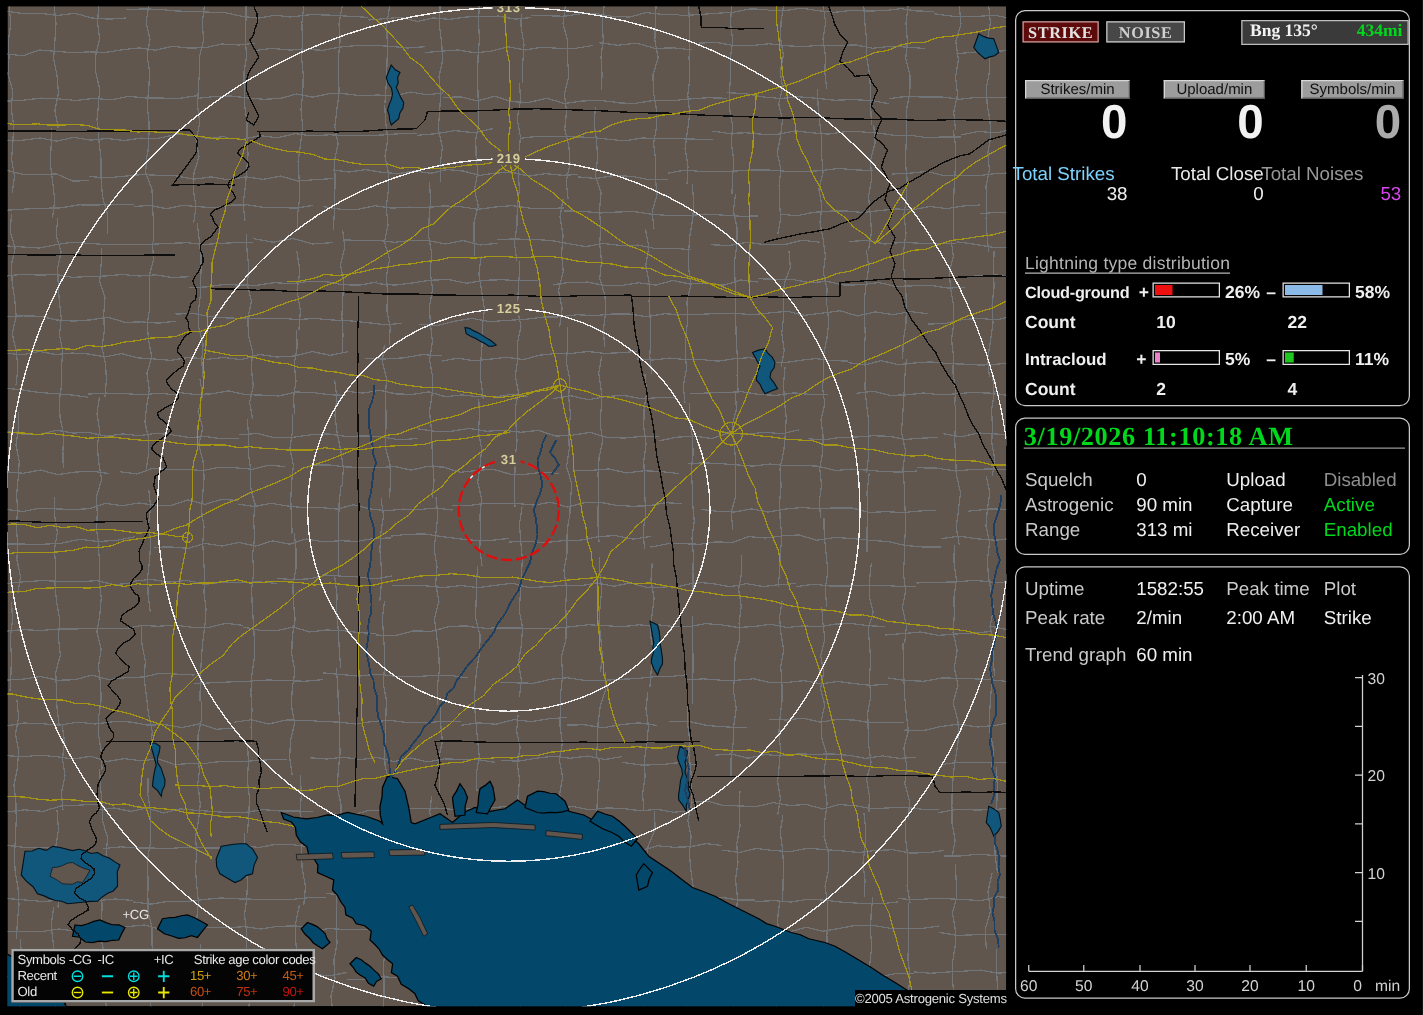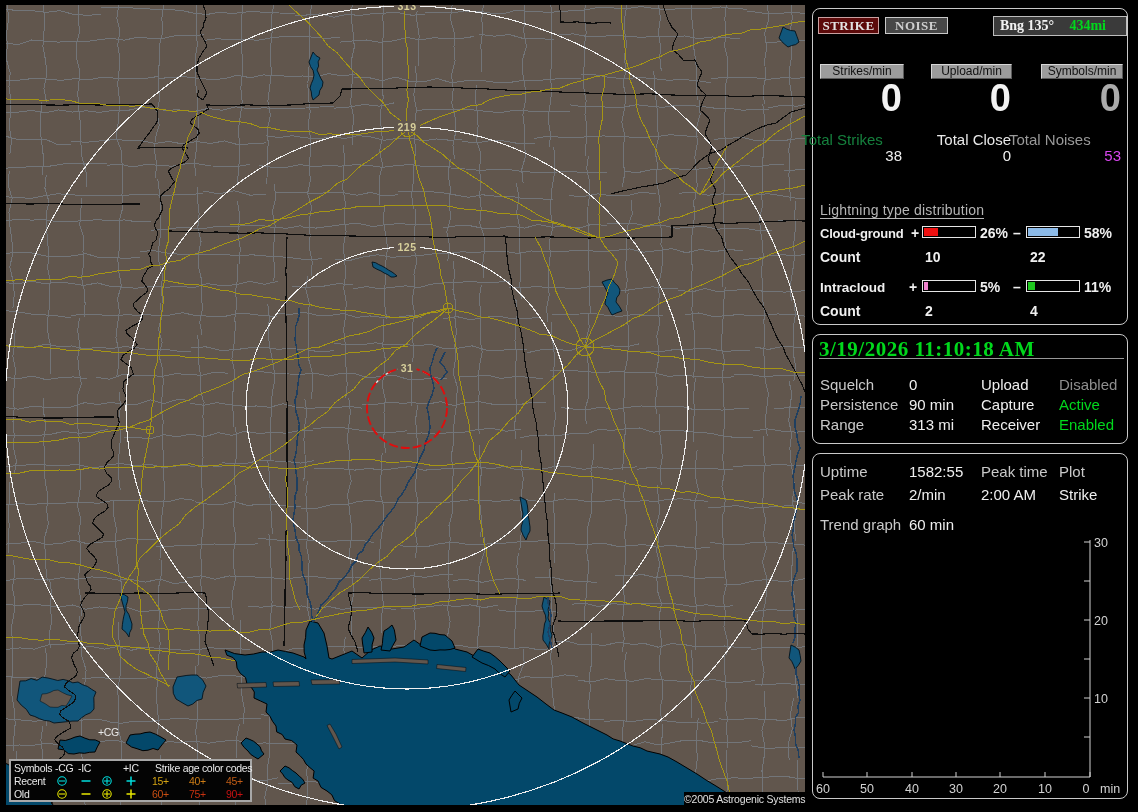--- a/index.html
+++ b/index.html
@@ -456,28 +456,28 @@
       <text x="407" y="130.5" text-anchor="middle">219</text>
       <rect x="394.0" y="241" width="26" height="11" fill="#61564d"></rect>
       <text x="407" y="250.5" text-anchor="middle">125</text>
       <rect x="397.5" y="362" width="19" height="11" fill="#61564d"></rect>
       <text x="407" y="371.5" text-anchor="middle">31</text>
     </g>
 </svg>
 <div class="panel" style="top:8px;height:317px"></div>
 <div class="abs" style="left:818px;top:17px;width:61px;height:17px;background:#5c0a0a;border:1px solid #c9a0a0;color:#e3e3e3;font-family:'Liberation Serif',serif;font-weight:bold;font-size:13px;text-align:center;line-height:15px;letter-spacing:0.5px">STRIKE</div>
 <div class="abs" style="left:885px;top:17px;width:63px;height:17px;background:#474747;border:1px solid #c9c9c9;color:#cfcfcf;font-family:'Liberation Serif',serif;font-weight:bold;font-size:13px;text-align:center;line-height:15px;letter-spacing:0.5px">NOISE</div>
-<div class="abs" style="left:993px;top:16px;width:134px;height:20px;background:#3a3a3a;border:1px solid #bdbdbd;font-family:'Liberation Serif',serif;font-weight:bold;font-size:14px;line-height:18px"><span style="color:#f2f2f2;padding-left:6px">Bng 135°</span><span class="grn" style="float:right;padding-right:20px">434mi</span></div>
+<div class="abs" style="left:993px;top:16px;width:134px;height:20px;background:#3a3a3a;border:1px solid #bdbdbd;font-family:'Liberation Serif',serif;font-weight:bold;font-size:14px;line-height:18px"><span style="color:#f2f2f2;padding-left:6px">Bng 135°</span><span class="grn" style="float:right;padding-right:4px">434mi</span></div>
 <div class="gbtn" style="left:820px;top:64px;width:84px">Strikes/min</div>
 <div class="gbtn" style="left:931px;top:64px;width:81px">Upload/min</div>
 <div class="gbtn" style="left:1041px;top:64px;width:82px">Symbols/min</div>
 <div class="abs bold" style="left:820px;top:77px;width:82px;text-align:right;font-size:38px;color:#f2f2f2">0</div>
 <div class="abs bold" style="left:929px;top:77px;width:82px;text-align:right;font-size:38px;color:#f2f2f2">0</div>
 <div class="abs bold" style="left:1039px;top:77px;width:82px;text-align:right;font-size:38px;color:#ababab">0</div>
-<div class="r15" style="left:786px;top:131px;width:112px;text-align:center;color:#15803d">Total Strikes</div>
+<div class="r15" style="left:810px;top:131px;width:112px;text-align:left;color:#7dd3fc">Total Strikes</div>
 <div class="r15" style="left:899px;top:131px;width:112px;text-align:right;color:#e9e9e9">Total Close</div>
 <div class="r15" style="left:1009px;top:131px;width:112px;text-align:left;color:#999">Total Noises</div>
 <div class="r15" style="left:790px;top:147px;width:112px;text-align:right;color:#efefef">38</div>
 <div class="r15" style="left:899px;top:147px;width:112px;text-align:right;color:#efefef">0</div>
 <div class="r15" style="left:1009px;top:147px;width:112px;text-align:right;color:#d946ef">53</div>
 <div class="abs" style="left:820px;top:202px;font-size:14px;letter-spacing:0.2px;color:#b5b5b5;border-bottom:1px solid #b5b5b5;padding-bottom:0px">Lightning type distribution</div>
 <div class="abs bold val" style="left:820px;top:226px;font-size:13px;letter-spacing:-0.2px">Cloud-ground</div>
 <div class="abs bold val" style="left:911px;top:225px;font-size:14px">+</div>
 <div class="bar" style="left:922px;top:226px">
     <i style="width:14px;background:#ee1010"></i>
@@ -505,21 +505,21 @@
 <div class="abs bold val" style="left:820px;top:303px;font-size:14px">Count</div>
 <div class="abs bold val" style="left:925px;top:303px;font-size:14px">2</div>
 <div class="abs bold val" style="left:1030px;top:303px;font-size:14px">4</div>
 <div class="panel" style="top:334px;height:110px"></div>
 <div class="abs grn bold" style="left:819px;top:337px;font-size:21px;font-family:'Liberation Serif',serif;letter-spacing:0.5px">3/19/2026 11:10:18 AM</div>
 <div class="abs" style="left:819px;top:358px;width:305px;border-top:1px solid #989898"></div>
 <div class="r15 lbl" style="left:820px;top:376px">Squelch</div>
 <div class="r15 val" style="left:909px;top:376px">0</div>
 <div class="r15 val" style="left:981px;top:376px">Upload</div>
 <div class="r15" style="left:1059px;top:376px"><span class="dim">Disabled</span></div>
-<div class="r15 lbl" style="left:820px;top:396px">Persistence</div>
+<div class="r15 lbl" style="left:820px;top:396px">Astrogenic</div>
 <div class="r15 val" style="left:909px;top:396px">90 min</div>
 <div class="r15 val" style="left:981px;top:396px">Capture</div>
 <div class="r15" style="left:1059px;top:396px"><span class="grn">Active</span></div>
 <div class="r15 lbl" style="left:820px;top:416px">Range</div>
 <div class="r15 val" style="left:909px;top:416px">313 mi</div>
 <div class="r15 val" style="left:981px;top:416px">Receiver</div>
 <div class="r15" style="left:1059px;top:416px"><span class="grn">Enabled</span></div>
 <div class="panel" style="top:453px;height:346px"></div>
 <div class="r15 lbl" style="left:820px;top:463px">Uptime</div>
 <div class="r15 val" style="left:909px;top:463px">1582:55</div>
@@ -589,21 +589,21 @@
       <line x1="6" y1="3" x2="6" y2="9" stroke="#00dede" stroke-width="1.1"></line>
     </svg>
   </span>
 <span class="abs" style="left:125px;top:775px;width:12px;height:12px">
     <svg width="12" height="12" style="position:absolute;top:0">
       <line x1="1.5" y1="6" x2="10.5" y2="6" stroke="#00dede" stroke-width="1.5"></line>
       <line x1="6" y1="1.5" x2="6" y2="10.5" stroke="#00dede" stroke-width="1.5"></line>
     </svg>
   </span>
 <span class="abs" style="left:152px;top:775px;font-size:10.5px;color:#d2a212;letter-spacing:-0.3px;white-space:nowrap">15+</span>
-<span class="abs" style="left:189px;top:775px;font-size:10.5px;color:#cd7d16;letter-spacing:-0.3px;white-space:nowrap">40+</span>
+<span class="abs" style="left:189px;top:775px;font-size:10.5px;color:#cd7d16;letter-spacing:-0.3px;white-space:nowrap">30+</span>
 <span class="abs" style="left:226px;top:775px;font-size:10.5px;color:#c25d16;letter-spacing:-0.3px;white-space:nowrap">45+</span>
 <span class="abs" style="left:14px;top:788px;font-size:10.5px;color:#e8e8e8;letter-spacing:-0.3px;white-space:nowrap">Old</span>
 <span class="abs" style="left:56px;top:788px;width:12px;height:12px">
     <svg width="12" height="12" style="position:absolute;top:0">
       <circle cx="6" cy="6" r="4.2" fill="none" stroke="#e8e800" stroke-width="1.1"></circle>
       <line x1="3" y1="6" x2="9" y2="6" stroke="#e8e800" stroke-width="1.1"></line>
     </svg>
   </span>
 <span class="abs" style="left:80px;top:788px;width:12px;height:12px">
     <svg width="12" height="12" style="position:absolute;top:0">

